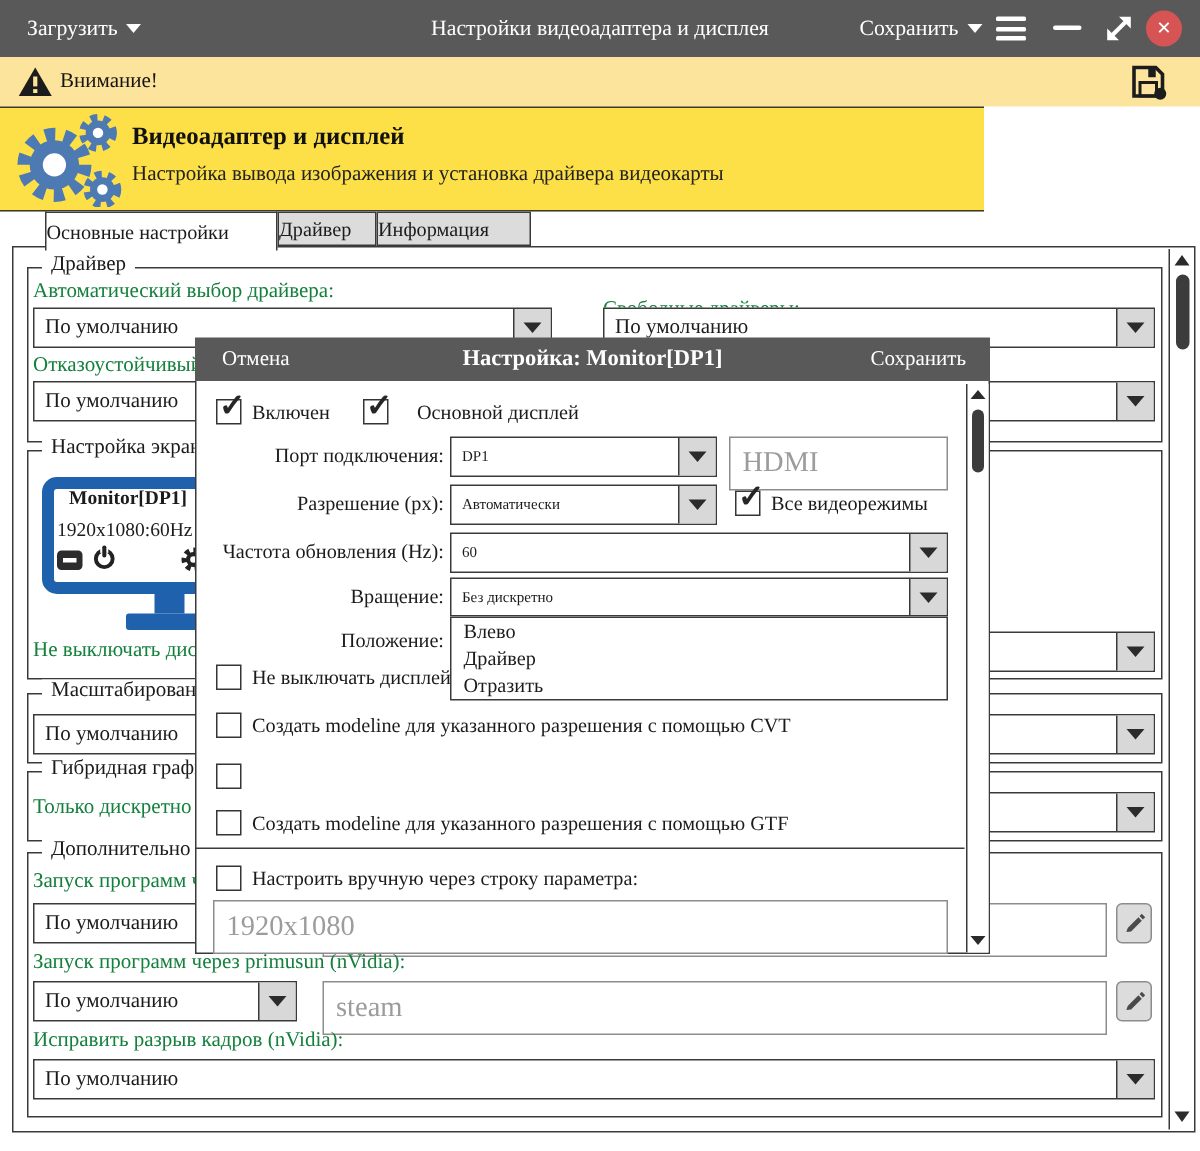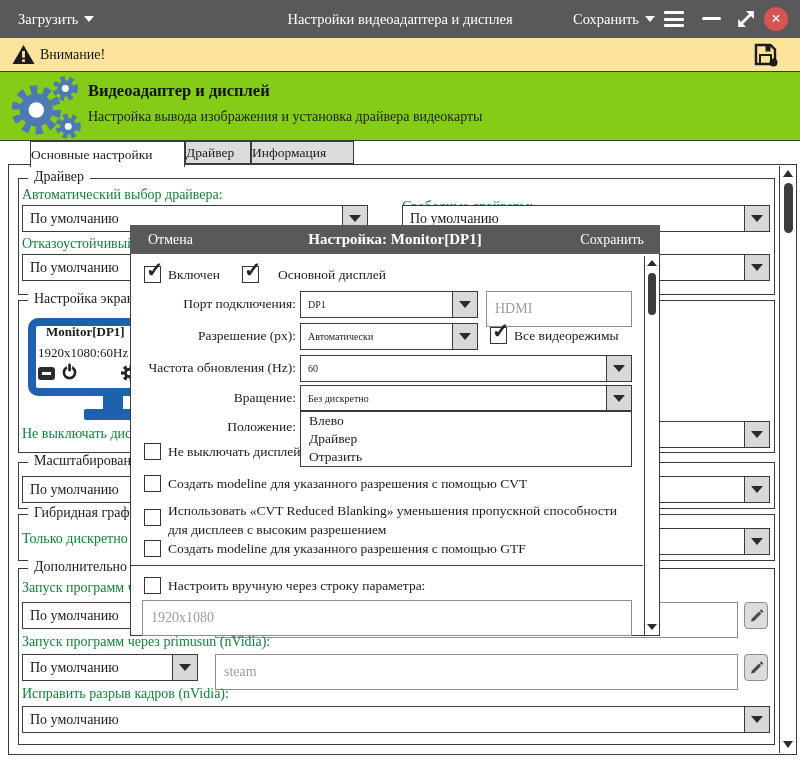--- a/index.html
+++ b/index.html
@@ -19,21 +19,21 @@
   .menu-icon div{height:3px;background:#fff;border-radius:1px}
   .min-icon{position:absolute;left:702px;top:17px;width:19px;height:3.4px;background:#fff;border-radius:2px}
   .close-btn{position:absolute;left:764px;top:7px;width:24px;height:24px;border-radius:50%;background:#d65454;display:flex;align-items:center;justify-content:center}
   .x-glyph::after{content:"×";color:#fff;font-size:17px;font-weight:bold;line-height:1;margin-top:-1px}
 
   
   .warnbar{position:absolute;left:0;top:38px;width:800px;height:33px;background:#fde49c}
   .warn-text{position:absolute;left:40px;top:0;height:33px;display:flex;align-items:center;font-size:14px;color:#141414}
 
   
-  .hdr{position:absolute;left:0;top:71px;width:800px;height:70px;background:#84cc16;border-top:1.6px solid #3a3a3a;border-bottom:1.6px solid #3a3a3a}
+  .hdr{position:absolute;left:0;top:71px;width:656px;height:70px;background:#fde047;border-top:1.6px solid #3a3a3a;border-bottom:1.6px solid #3a3a3a}
   .hdr-title{position:absolute;left:88px;top:9px;font-size:16.5px;font-weight:bold;color:#111}
   .hdr-sub{position:absolute;left:88px;top:37px;font-size:14px;color:#222}
 
   
   .tab{position:absolute;top:141px;height:23px;display:flex;align-items:center;justify-content:flex-start;
        font-size:13.5px;border:1.6px solid #3a3a3a;background:#dcdcdc;white-space:nowrap}
   .tab.active{height:26px;background:#fff;border-bottom:none;z-index:6}
 
   
   .panel{position:absolute;left:8px;top:164px;width:789px;height:591px;border:1.6px solid #3a3a3a;background:#fff}
@@ -49,21 +49,21 @@
   .group{position:absolute;border:1.7px solid #3a3a3a}
   .legend{position:absolute;top:-10px;left:9px;background:#fff;padding:0 6px;font-size:14px;white-space:nowrap}
 
   
   .combo{position:absolute;background:#fff;border:1.6px solid #3a3a3a;display:flex;align-items:stretch}
   .combo .txt{flex:1;display:flex;align-items:center;padding-left:7px;font-size:14px;white-space:nowrap;overflow:hidden}
   .combo .btn{width:25px;flex:none;background:#d8d8d8;border-left:1.6px solid #3a3a3a;display:flex;align-items:center;justify-content:center}
   .combo .btn .tri-d{border-left-width:6px;border-right-width:6px;border-top-width:7px}
 
   
-  .input{position:absolute;border:1.5px solid #8c8c8c;background:#fff;font-size:14px;color:#222;
+  .input{position:absolute;border:1.5px solid #8c8c8c;background:#fff;font-size:19px;color:#222;
          padding:17px 8px;font-family:inherit;outline:none}
   .input::placeholder{color:#9c9c9c;opacity:1}
 
   
   .cb{position:absolute;width:17px;height:17px;border:1.7px solid #353535;background:#fff}
   .cb.checked::after{content:"✓";position:absolute;left:1px;top:-9px;font-size:21px;font-weight:bold;color:#262626}
 
   .editbtn{position:absolute;width:24px;height:27px;background:#dcdcdc;border:1.5px solid #8c8c8c;border-radius:4px;
            display:flex;align-items:center;justify-content:center}
 
@@ -354,21 +354,20 @@
 
     <span class="m-rlbl" style="left:0;top:194px">Положение:</span>
 
     <span class="cb" style="left:14px;top:218px"></span>
     <span class="m-lbl" style="left:38px;top:219px">Не выключать дисплей</span>
 
     <span class="cb" style="left:14px;top:250px"></span>
     <span class="m-lbl" style="left:38px;top:251px">Создать modeline для указанного разрешения с помощью CVT</span>
 
     <span class="cb" style="left:14px;top:284px"></span>
-    <span class="m-lbl" style="left:38px;top:276px;width:468px;white-space:normal;line-height:19px">Использовать «CVT Reduced Blanking» уменьшения пропускной способности для дисплеев с высоким разрешением</span>
 
     <span class="cb" style="left:14px;top:315px"></span>
     <span class="m-lbl" style="left:38px;top:316px">Создать modeline для указанного разрешения с помощью GTF</span>
 
     <div class="mdivider"></div>
 
     <span class="cb" style="left:14px;top:352px"></span>
     <span class="m-lbl" style="left:38px;top:353px">Настроить вручную через строку параметра:</span>
     <input class="input" style="left: 12px; top: 375px; width: 490px; height: 28px;" placeholder="1920x1080">
   </div>

